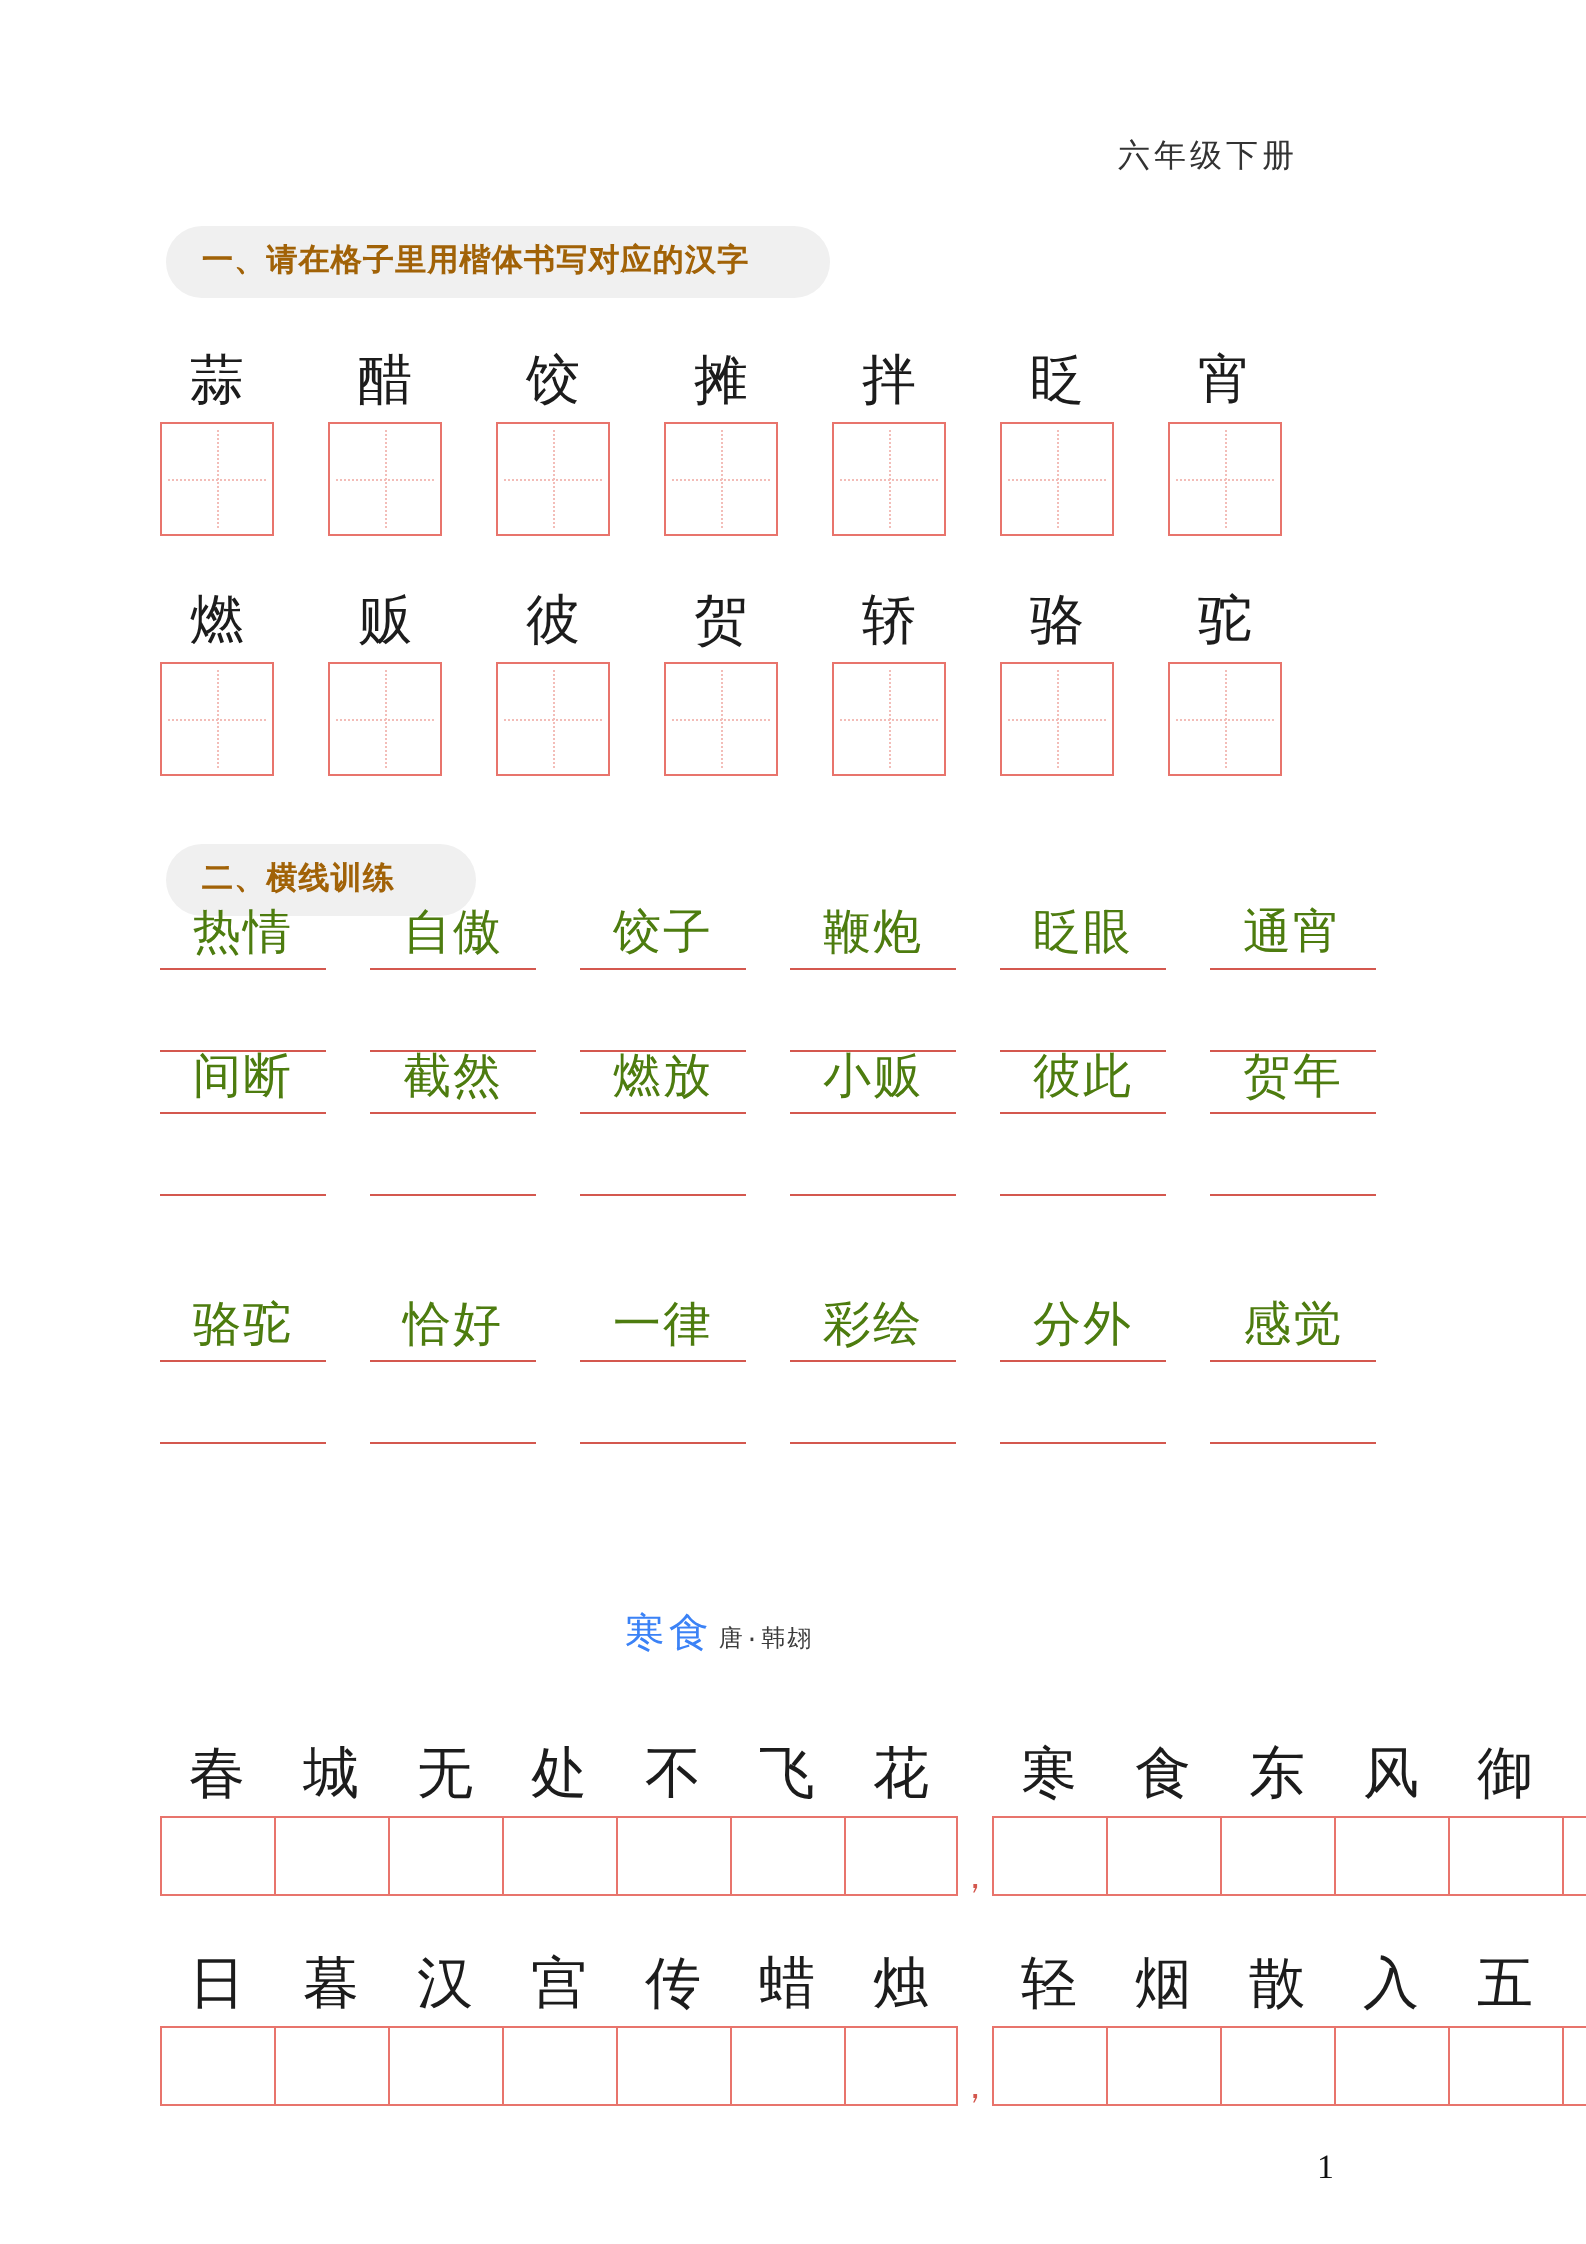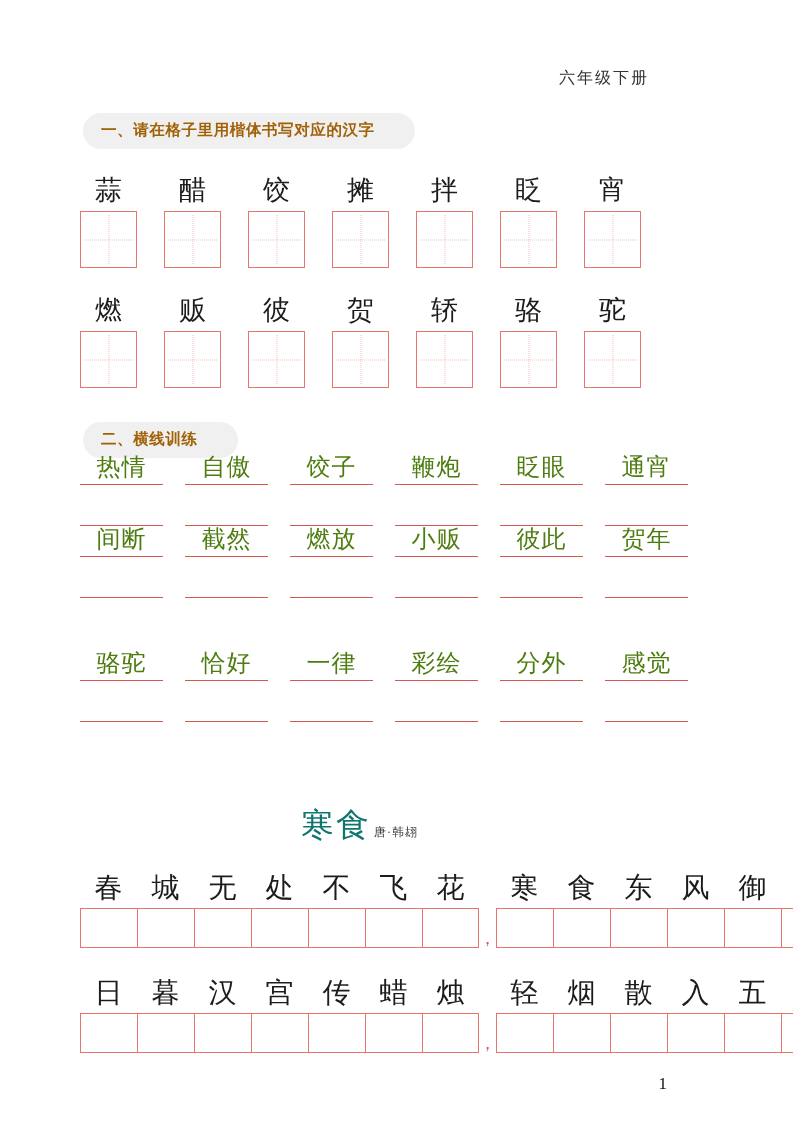--- a/index.html
+++ b/index.html
@@ -148,26 +148,26 @@
   
   .poem-title-wrap {
     position: absolute;
     left: 0;
     right: 0;
     top: 803px;
     text-align: center;
   }
   .poem-title {
     font-family: "Liberation Serif", "DejaVu Serif", serif;
-    font-size: 33px;
-    color: #0f766e;
+    font-size: 20px;
+    color: #3b82f6;
     letter-spacing: 2px;
   }
   .poem-author {
-    font-family: Liberation Serif, serif;
+    font-family: Liberation Mono, monospace;
     font-size: 12px;
     color: #3a3a3a;
     letter-spacing: 1px;
     margin-left: 3px;
   }
 
   .poem-block { position: absolute; left: 80px; }
   .poem-line-1 { top: 858px; }
   .poem-line-2 { top: 963px; }
 

